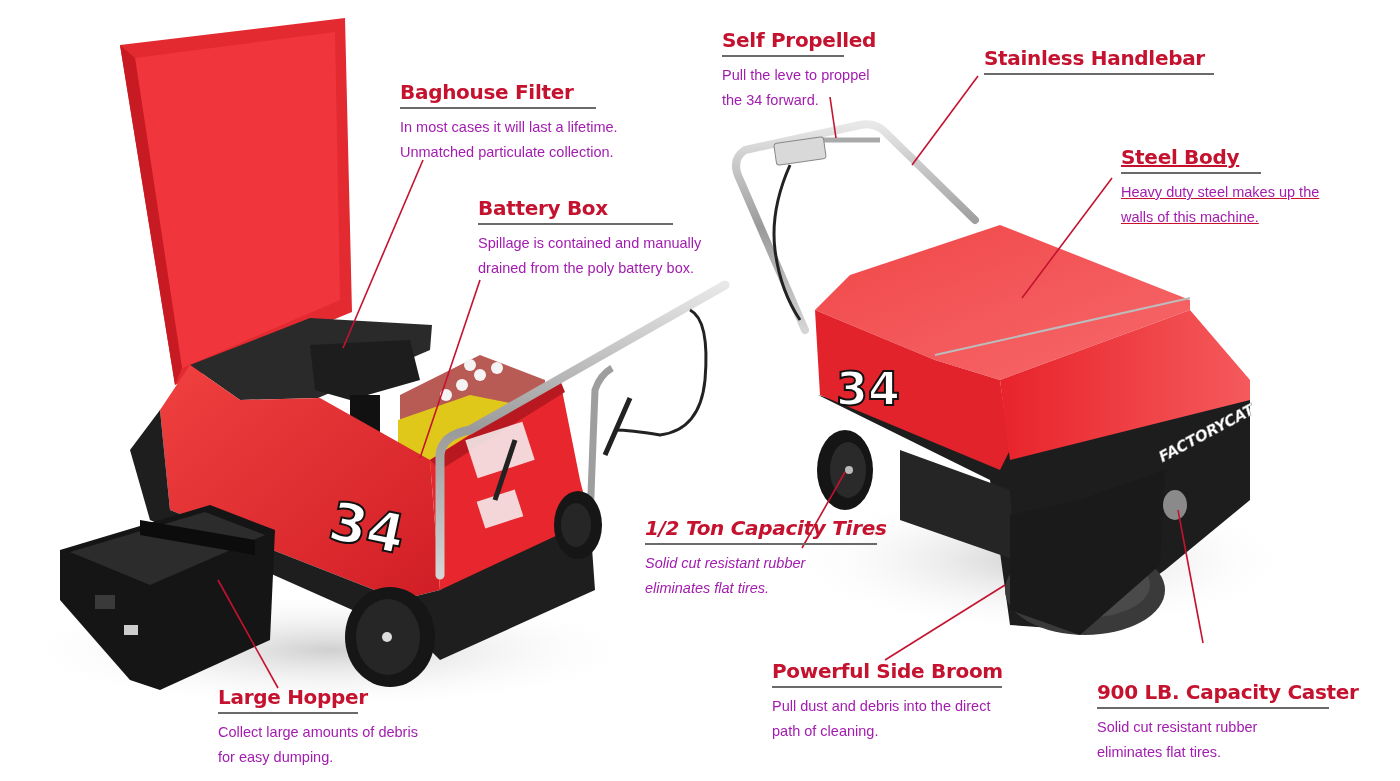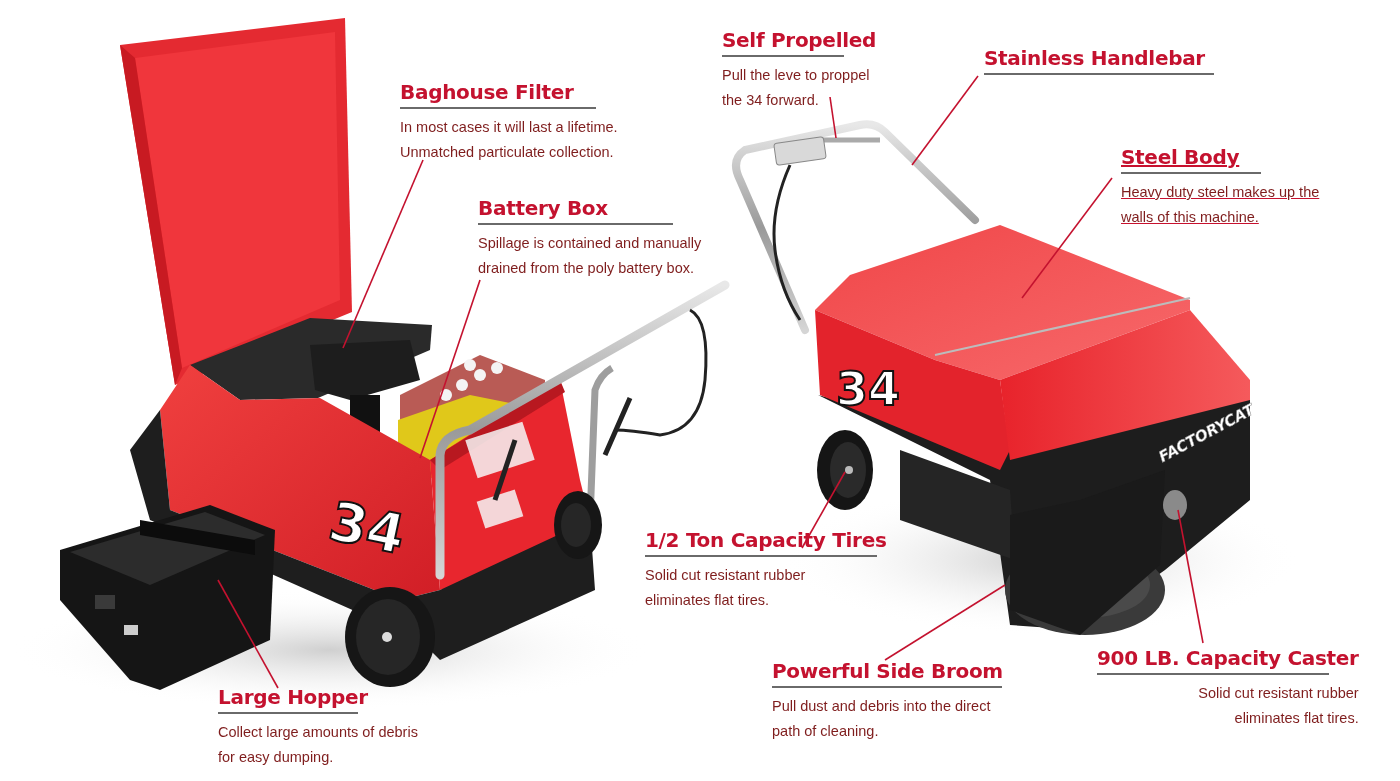--- a/index.html
+++ b/index.html
@@ -2,21 +2,21 @@
 <html><head>
 <meta charset="utf-8">
 <style>
   html,body{margin:0;padding:0;background:#fff;}
   body{width:1400px;height:781px;position:relative;overflow:hidden;font-family:"Liberation Sans",sans-serif;}
   .stage{position:absolute;left:0;top:0;width:1400px;height:781px;}
   svg.art{position:absolute;left:0;top:0;}
   .callout{position:absolute;color:#c8102e;}
   .callout .title{font-family:"DejaVu Sans",sans-serif;font-weight:bold;font-size:20px;line-height:24px;color:#c4122f;letter-spacing:-0.3px;white-space:nowrap;}
   .callout .rule{height:2px;background:#6a6a6a;margin-top:3px;margin-bottom:6px;}
-  .callout .desc{font-family:"Liberation Sans",sans-serif;font-size:14.5px;line-height:25px;color:#7f1d1d;white-space:nowrap;}
+  .callout .desc{font-family:"Liberation Sans",sans-serif;font-size:14.5px;line-height:25px;color:#a21caf;white-space:nowrap;}
 </style>
 </head>
 <body>
 
 <div class="stage">
 
   <svg class="art" width="1400" height="781" viewBox="0 0 1400 781">
     <defs>
       <linearGradient id="redA" x1="0" y1="0" x2="1" y2="1">
         <stop offset="0" stop-color="#f0403f"></stop>
@@ -177,34 +177,34 @@
     <div class="rule" style="width:230px;"></div>
   </div>
 
   <div class="callout" style="left:1121px;top:145px;text-decoration:underline;">
     <div class="title">Steel Body</div>
     <div class="rule" style="width:140px;"></div>
     <div class="desc">Heavy duty steel makes up the</div>
     <div class="desc">walls of this machine.</div>
   </div>
 
-  <div class="callout" style="left:645px;top:528px;">
+  <div class="callout" style="left:645px;top:516px;font-style:italic;">
     <div class="title">1/2 Ton Capacity Tires</div>
     <div class="rule" style="width:232px;"></div>
     <div class="desc">Solid cut resistant rubber</div>
     <div class="desc">eliminates flat tires.</div>
   </div>
 
   <div class="callout" style="left:772px;top:659px;">
     <div class="title">Powerful Side Broom</div>
     <div class="rule" style="width:230px;"></div>
     <div class="desc">Pull dust and debris into the direct</div>
     <div class="desc">path of cleaning.</div>
   </div>
 
-  <div class="callout" style="left:1097px;top:646px;text-align:right;">
+  <div class="callout" style="left:1097px;top:680px;">
     <div class="title">900 LB. Capacity Caster</div>
     <div class="rule" style="width:232px;"></div>
     <div class="desc">Solid cut resistant rubber</div>
     <div class="desc">eliminates flat tires.</div>
   </div>
 
 </div>
 
 </body></html>

